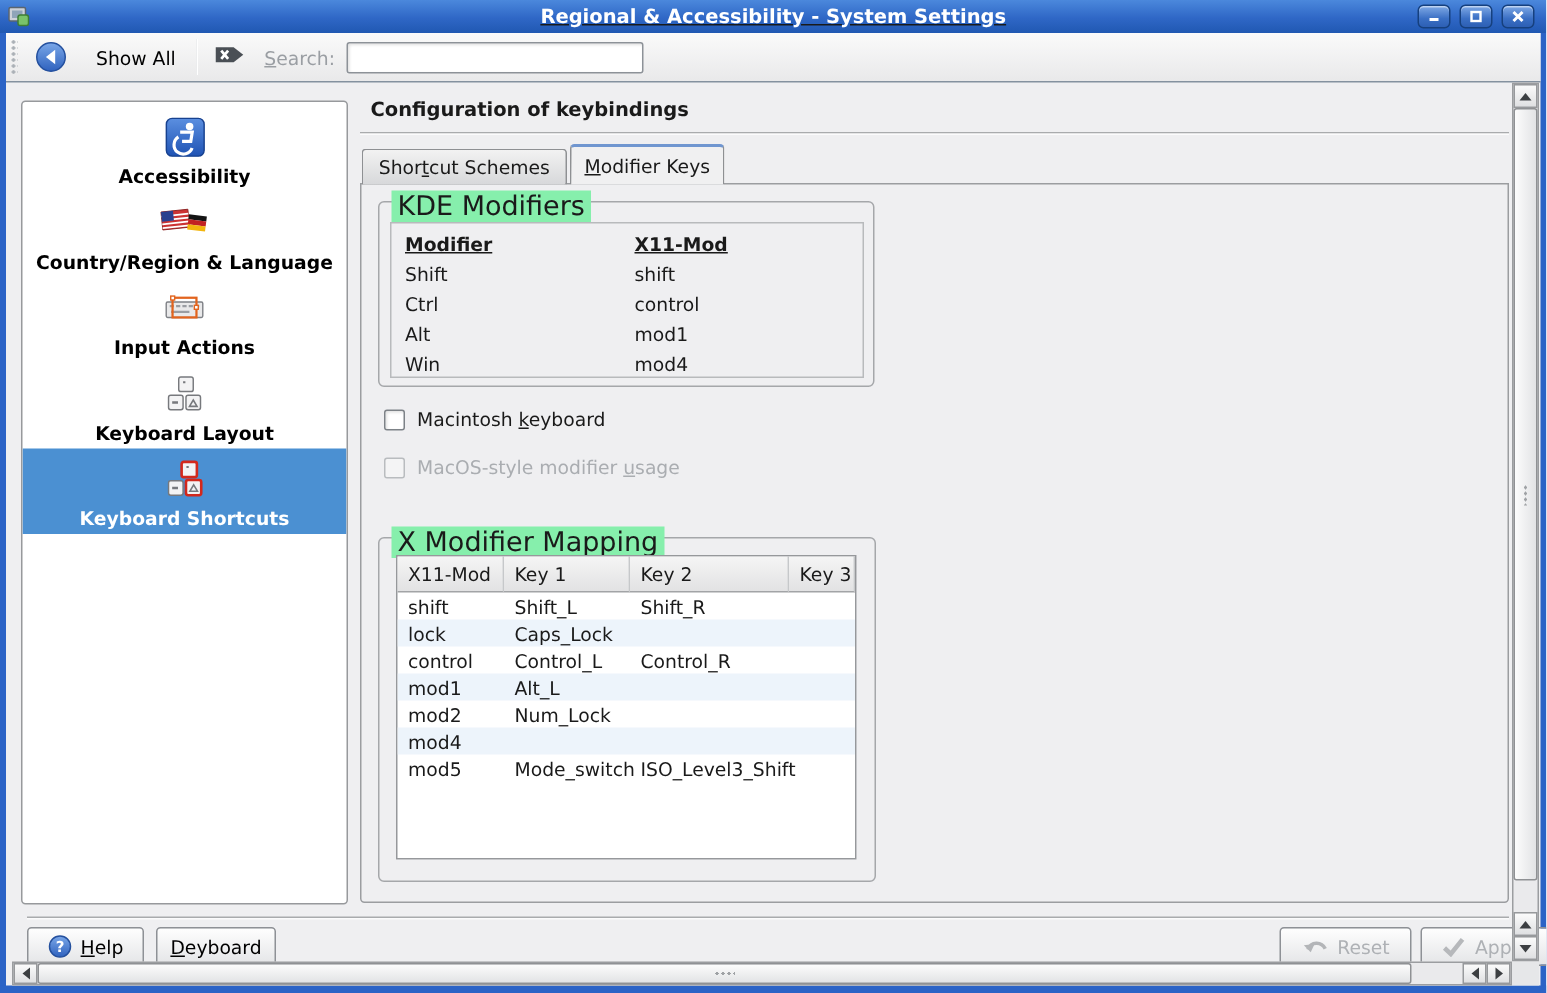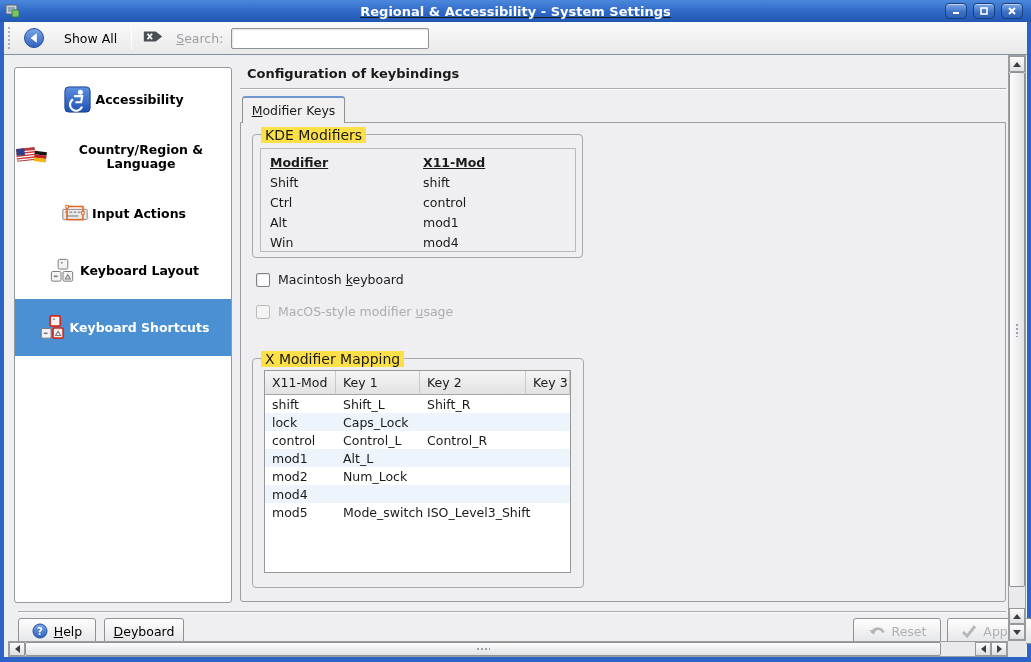--- a/index.html
+++ b/index.html
@@ -34,21 +34,21 @@
     background:transparent; border:none; font:inherit; cursor:default; }
   .tb-sep { width:1px; height:24px; background:#bfc3c7; border-right:1px solid #fff; margin:0 8px 0 9px; }
   .clear-btn { background:transparent; border:none; padding:2px; margin-right:10px; }
   .search-label { color:#9a9ea3; margin-right:8px; }
   .search-input { width:198px; height:21px; background:#fff; border:1px solid #8d9298;
     border-radius:2px; padding:0 4px; font:inherit; box-shadow:inset 1px 1px 2px rgba(0,0,0,.12); }
 
   
   .sidebar { position:absolute; left:14px; top:67px; width:218px; height:536px;
     background:#fff; border:1px solid #97999c; border-radius:3px; overflow:hidden; padding-top:3px; }
-  .side-item { height:57px; display:flex; flex-direction:row; align-items:center;
+  .side-item { height:57px; display:flex; flex-direction:column; align-items:center;
     justify-content:center; gap:2px; cursor:default; }
   .side-item .ico { height:34px; display:flex; align-items:center; justify-content:center; }
   .side-item .lbl { font-weight:bold; font-size:12.5px; color:#000; text-align:center; line-height:14px; }
   .side-item.selected { background:#4b90d2; }
   .side-item.selected .lbl { color:#fff; }
 
   
   .heading { position:absolute; left:247px; top:66px; font-weight:bold; font-size:13px; }
   .groove { height:2px; border-top:1px solid #a9abad; border-bottom:1px solid #fbfbfc; }
   .heading-sep { position:absolute; left:240px; top:88px; width:766px; }
@@ -57,21 +57,21 @@
   .tabs { position:absolute; left:241px; top:96px; height:27px; display:flex; align-items:flex-end; z-index:3; }
   .tab { height:24px; border:1px solid #8e9093; border-bottom:none; border-radius:3px 3px 0 0;
     background:linear-gradient(180deg,#f2f2f2,#d7d8da); display:flex; align-items:center;
     justify-content:center; margin-right:1px; cursor:default; }
   .tab.active { height:27px; background:#f0f0f1; border-top:2px solid #7096d0; margin-left:1px; }
   .pane { position:absolute; left:240px; top:122px; width:766px; height:480px;
     border:1px solid #9b9da0; border-radius:0 0 3px 3px; z-index:1; }
 
   
   .groupbox { position:absolute; border:1px solid #a5a7aa; border-radius:4px; z-index:2; }
-  .group-title { position:absolute; top:-8px; left:8px; background:#fde047; padding:0 4px; font-size:14px; }
+  .group-title { position:absolute; top:-8px; left:8px; background:#86efac; padding:0 4px; font-size:18px; }
   .gb-kde  { left:252px; top:134px; width:331px; height:124px; }
   .gb-xmod { left:252px; top:358px; width:332px; height:230px; }
 
   .kmod-frame { position:absolute; left:7px; top:13px; right:6px; bottom:5px;
     border:1px solid #b8babc; padding-top:3px; }
   .kmod-head, .kmod-row { display:grid; grid-template-columns:153px 1fr; height:20px;
     align-items:center; padding-left:9px; }
   .kmod-head { font-weight:bold; }
   .kmod-head .hd { text-decoration:underline; }
 
@@ -270,20 +270,23 @@
         </svg>
       </span>
       <span class="lbl">Keyboard Shortcuts</span>
     </div>
   </div>
 
   <div class="heading">Configuration of keybindings</div>
   <div class="heading-sep groove"></div>
 
   <div class="tabs">
+    <div class="tab" style="width:137px">
+      <span><span>Shor</span><span class="accel">t</span><span>cut Schemes</span></span>
+    </div>
     <div class="tab active" style="width:103px">
       <span><span></span><span class="accel">M</span><span>odifier Keys</span></span>
     </div>
   </div>
   <div class="pane"></div>
 
   <div class="groupbox gb-kde">
     <span class="group-title">KDE Modifiers</span>
     <div class="kmod-frame">
       <div class="kmod-head">

